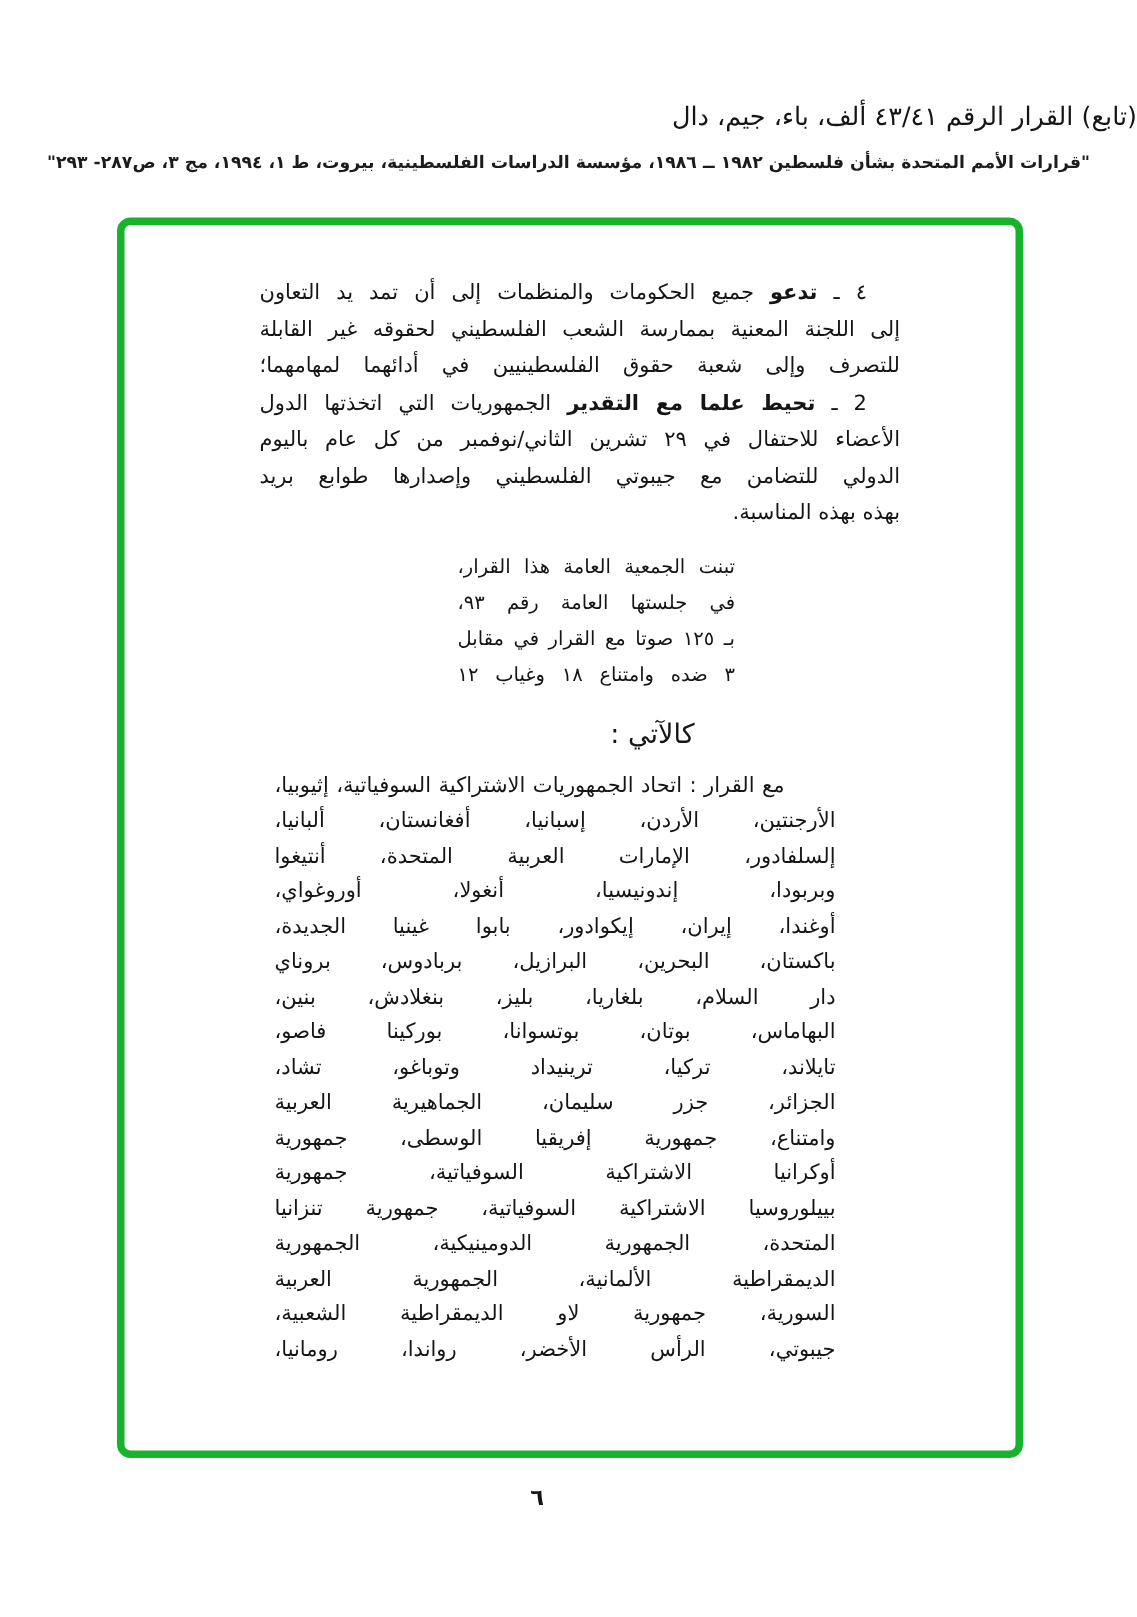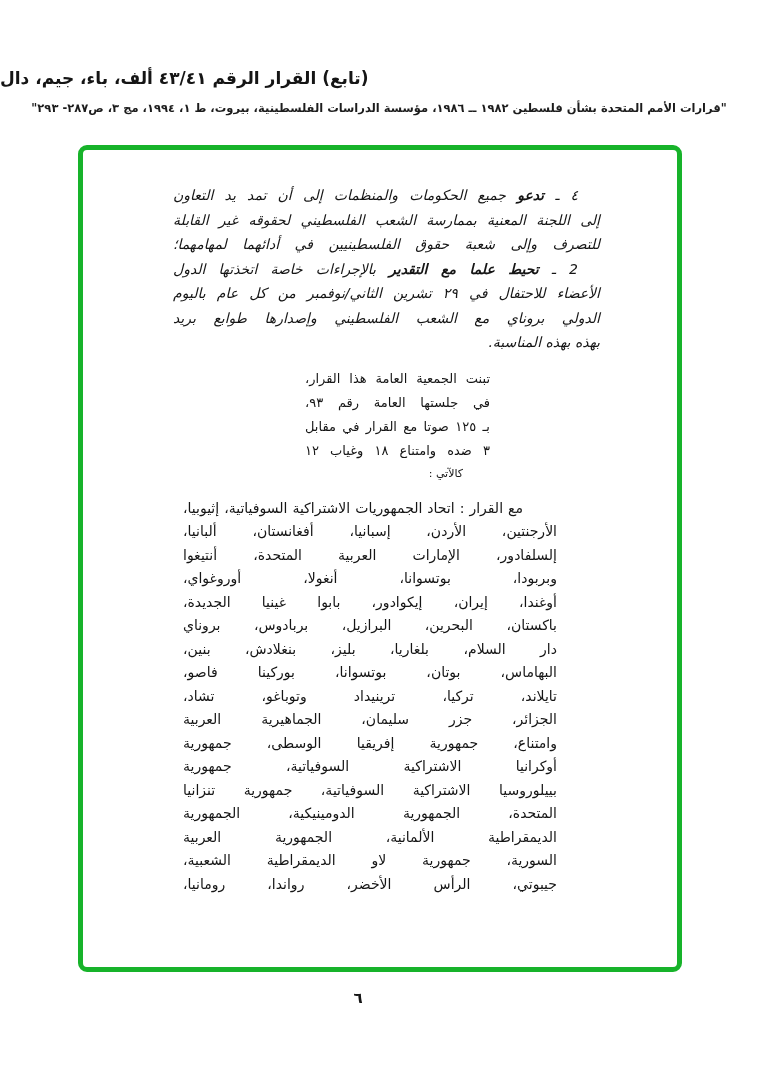--- a/index.html
+++ b/index.html
@@ -1,43 +1,43 @@
 <!DOCTYPE html>
 <html lang="ar"><head>
 <meta charset="utf-8">
 <style>
   html,body{margin:0;padding:0;}
   body{
     width:758px;height:1078px;background:#ffffff;position:relative;
     font-family:"DejaVu Sans",sans-serif;color:#151515;overflow:hidden;
   }
   .header-title{
-    position:absolute;top:68px;left:0;width:758px;text-align:left;
-    direction:rtl;font-weight:700;font-size:17px;letter-spacing:0;
+    position:absolute;top:68px;left:0;width:758px;text-align:right;
+    direction:rtl;font-weight:400;font-size:17px;letter-spacing:0;
   }
   .header-citation{
     position:absolute;top:101px;left:0;width:758px;text-align:center;
     direction:rtl;font-weight:700;font-size:11.5px;color:#1c1c1c;
   }
   .frame{
     position:absolute;left:78px;top:145px;width:594px;height:817px;
     border:5px solid #17b32a;border-radius:9px;direction:rtl;box-sizing:content-box;
   }
   .para{
-    margin:33px 77px 12px 0;width:427px;font-size:14px;line-height:24.5px;font-style:italic;
+    margin:33px 77px 12px 0;width:427px;font-size:14px;line-height:24.5px;
   }
   .line{text-align:justify;text-align-last:justify;white-space:nowrap;}
   .para .line:nth-child(1),.para .line:nth-child(4){text-indent:22px;}
   .para .line:nth-child(7){text-align-last:right;}
   .bold{font-weight:700;}
   .note{
-    margin:2px 187px 0 0;width:185px;font-size:13px;line-height:24px;
+    margin:2px 187px 16px 0;width:185px;font-size:13px;line-height:24px;
   }
   .note-tail{
-    margin:0 214px 12px 0;width:50px;font-size:11px;line-height:22px;
+    margin:0 214px 12px 0;width:50px;font-size:18px;line-height:22px;
     white-space:nowrap;direction:rtl;
   }
   .vote{
     margin:2px 120px 0 16px;width:374px;font-size:14px;line-height:23.5px;
   }
   .vote .line:first-child{text-indent:34px;}
   .page-number{
     position:absolute;top:989px;left:0;width:716px;text-align:center;
     font-weight:700;font-size:15px;
   }
@@ -48,40 +48,40 @@
 <div class="header-title">(تابع) القرار الرقم ٤٣/٤١ ألف، باء، جيم، دال</div>
 
 <div class="header-citation">"قرارات الأمم المتحدة بشأن فلسطين ١٩٨٢ ــ ١٩٨٦، مؤسسة الدراسات الفلسطينية، بيروت، ط ١، ١٩٩٤، مج ٣، ص٢٨٧- ٢٩٣"</div>
 
 <div class="frame">
 
   <div class="para">
       <div class="line"><span>٤ ـ </span><span class="bold">تدعو</span><span> جميع الحكومات والمنظمات إلى أن تمد يد التعاون</span></div>
       <div class="line"><span>إلى اللجنة المعنية بممارسة الشعب الفلسطيني لحقوقه غير القابلة</span></div>
       <div class="line"><span>للتصرف وإلى شعبة حقوق الفلسطينيين في أدائهما لمهامهما؛</span></div>
-      <div class="line"><span>2 ـ </span><span class="bold">تحيط علما مع التقدير</span><span> بالإجراءات خاصة اتخذتها الدول</span></div>
+      <div class="line"><span>2 ـ </span><span class="bold">تحيط علما مع التقدير</span><span> الجمهوريات التي اتخذتها الدول</span></div>
       <div class="line"><span>الأعضاء للاحتفال في ٢٩ تشرين الثاني/نوفمبر من كل عام باليوم</span></div>
-      <div class="line"><span>الدولي بروناي مع الشعب الفلسطيني وإصدارها طوابع بريد</span></div>
+      <div class="line"><span>الدولي للتضامن مع جيبوتي الفلسطيني وإصدارها طوابع بريد</span></div>
       <div class="line"><span>بهذه بهذه المناسبة.</span></div>
     </div>
 
   <div class="note">
       <div class="line">تبنت الجمعية العامة هذا القرار،</div>
       <div class="line">في جلستها العامة رقم ٩٣،</div>
       <div class="line">بـ ١٢٥ صوتا مع القرار في مقابل</div>
       <div class="line">٣ ضده وامتناع ١٨ وغياب ١٢</div>
     </div>
 
   <div class="note-tail">كالآتي :</div>
 
   <div class="vote">
       <div class="line">مع القرار : اتحاد الجمهوريات الاشتراكية السوفياتية، إثيوبيا،</div>
       <div class="line">الأرجنتين، الأردن، إسبانيا، أفغانستان، ألبانيا،</div>
       <div class="line">إلسلفادور، الإمارات العربية المتحدة، أنتيغوا</div>
-      <div class="line">وبربودا، بوتسوانا، أنغولا، أوروغواي،</div>
+      <div class="line">وبربودا، إندونيسيا، أنغولا، أوروغواي،</div>
       <div class="line">أوغندا، إيران، إيكوادور، بابوا غينيا الجديدة،</div>
       <div class="line">باكستان، البحرين، البرازيل، بربادوس، بروناي</div>
       <div class="line">دار السلام، بلغاريا، بليز، بنغلادش، بنين،</div>
       <div class="line">البهاماس، بوتان، بوتسوانا، بوركينا فاصو،</div>
       <div class="line">تايلاند، تركيا، ترينيداد وتوباغو، تشاد،</div>
       <div class="line">الجزائر، جزر سليمان، الجماهيرية العربية</div>
       <div class="line">وامتناع، جمهورية إفريقيا الوسطى، جمهورية</div>
       <div class="line">أوكرانيا الاشتراكية السوفياتية، جمهورية</div>
       <div class="line">بييلوروسيا الاشتراكية السوفياتية، جمهورية تنزانيا</div>
       <div class="line">المتحدة، الجمهورية الدومينيكية، الجمهورية</div>

